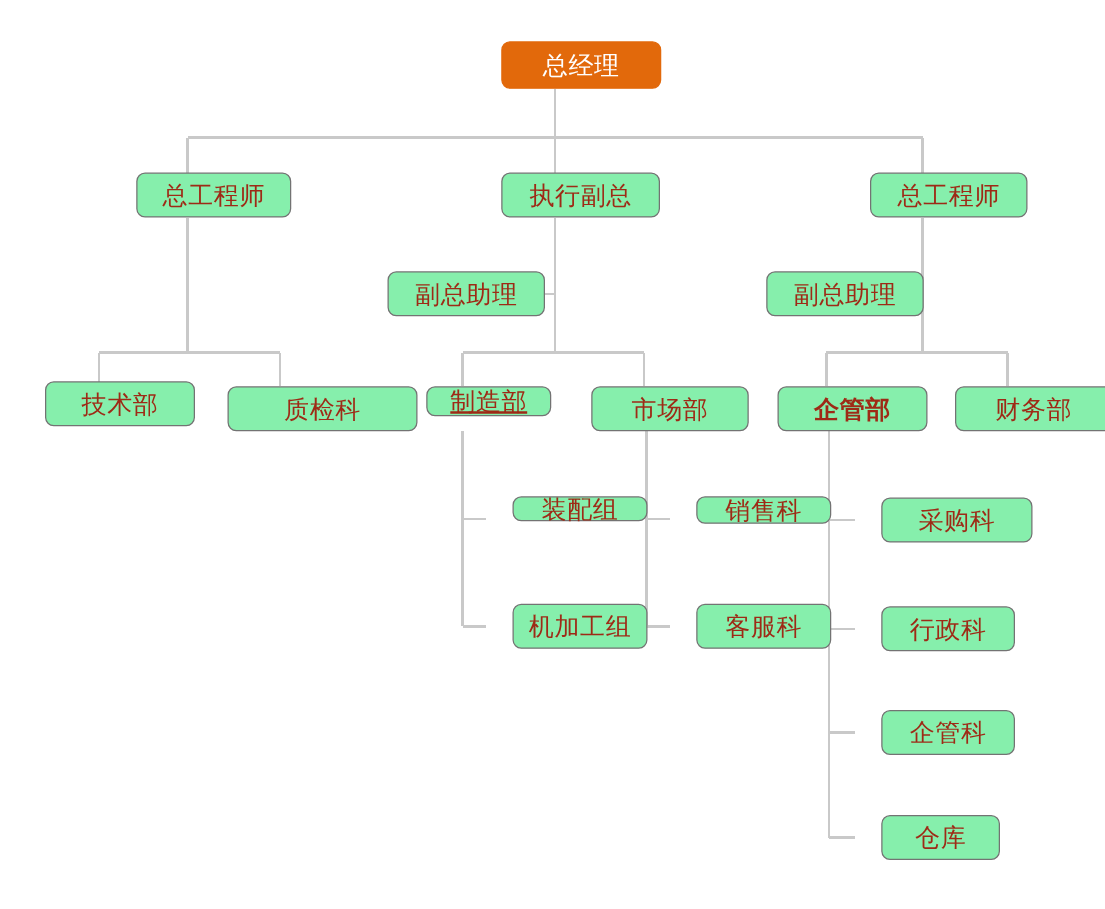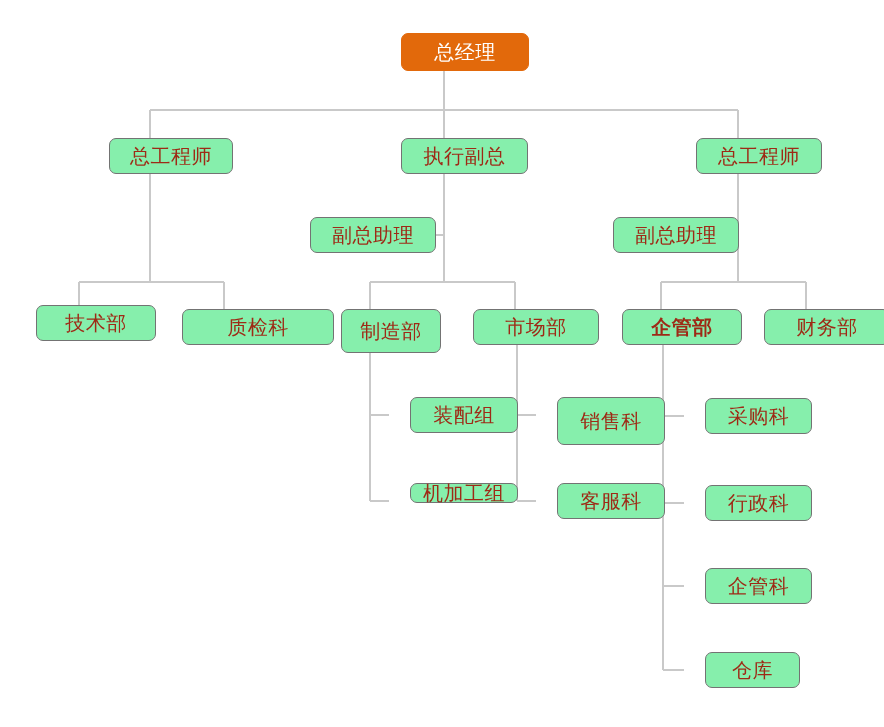--- a/index.html
+++ b/index.html
@@ -106,37 +106,37 @@
   <div class="node level-sub" style="left:675px; top:138px; width:126px; height:36px;">总工程师</div>
 
   <div class="node level-sub" style="left:289px; top:217px; width:126px; height:36px;">副总助理</div>
 
   <div class="node level-sub" style="left:592px; top:217px; width:126px; height:36px;">副总助理</div>
 
   <div class="node level-sub" style="left:15px; top:305px; width:120px; height:36px;">技术部</div>
 
   <div class="node level-sub" style="left:161px; top:309px; width:152px; height:36px;">质检科</div>
 
-  <div class="node level-sub" style="left:320px; top:309px; width:100px; height:44px;">制造部</div>
+  <div class="node level-sub" style="left:320px; top:309px; width:100px; height:24px;text-decoration:underline;">制造部</div>
 
   <div class="node level-sub" style="left:452px; top:309px; width:126px; height:36px;">市场部</div>
 
   <div class="node level-sub" style="left:601px; top:309px; width:120px; height:36px;font-weight:bold;">企管部</div>
 
   <div class="node level-sub" style="left:743px; top:309px; width:126px; height:36px;">财务部</div>
 
-  <div class="node level-sub" style="left:389px; top:397px; width:108px; height:36px;">装配组</div>
+  <div class="node level-sub" style="left:389px; top:397px; width:108px; height:20px;">装配组</div>
 
-  <div class="node level-sub" style="left:389px; top:483px; width:108px; height:20px;text-align:center;">机加工组</div>
+  <div class="node level-sub" style="left:389px; top:483px; width:108px; height:36px;text-align:center;">机加工组</div>
 
-  <div class="node level-sub" style="left:536px; top:397px; width:108px; height:48px;">销售科</div>
+  <div class="node level-sub" style="left:536px; top:397px; width:108px; height:22px;">销售科</div>
 
   <div class="node level-sub" style="left:536px; top:483px; width:108px; height:36px;">客服科</div>
 
-  <div class="node level-sub" style="left:684px; top:398px; width:107px; height:36px;">采购科</div>
+  <div class="node level-sub" style="left:684px; top:398px; width:121px; height:36px;">采购科</div>
 
   <div class="node level-sub" style="left:684px; top:485px; width:107px; height:36px;">行政科</div>
 
   <div class="node level-sub" style="left:684px; top:568px; width:107px; height:36px;">企管科</div>
 
   <div class="node level-sub" style="left:684px; top:652px; width:95px; height:36px;">仓库</div>
 
 </div>
 
 </body></html>

